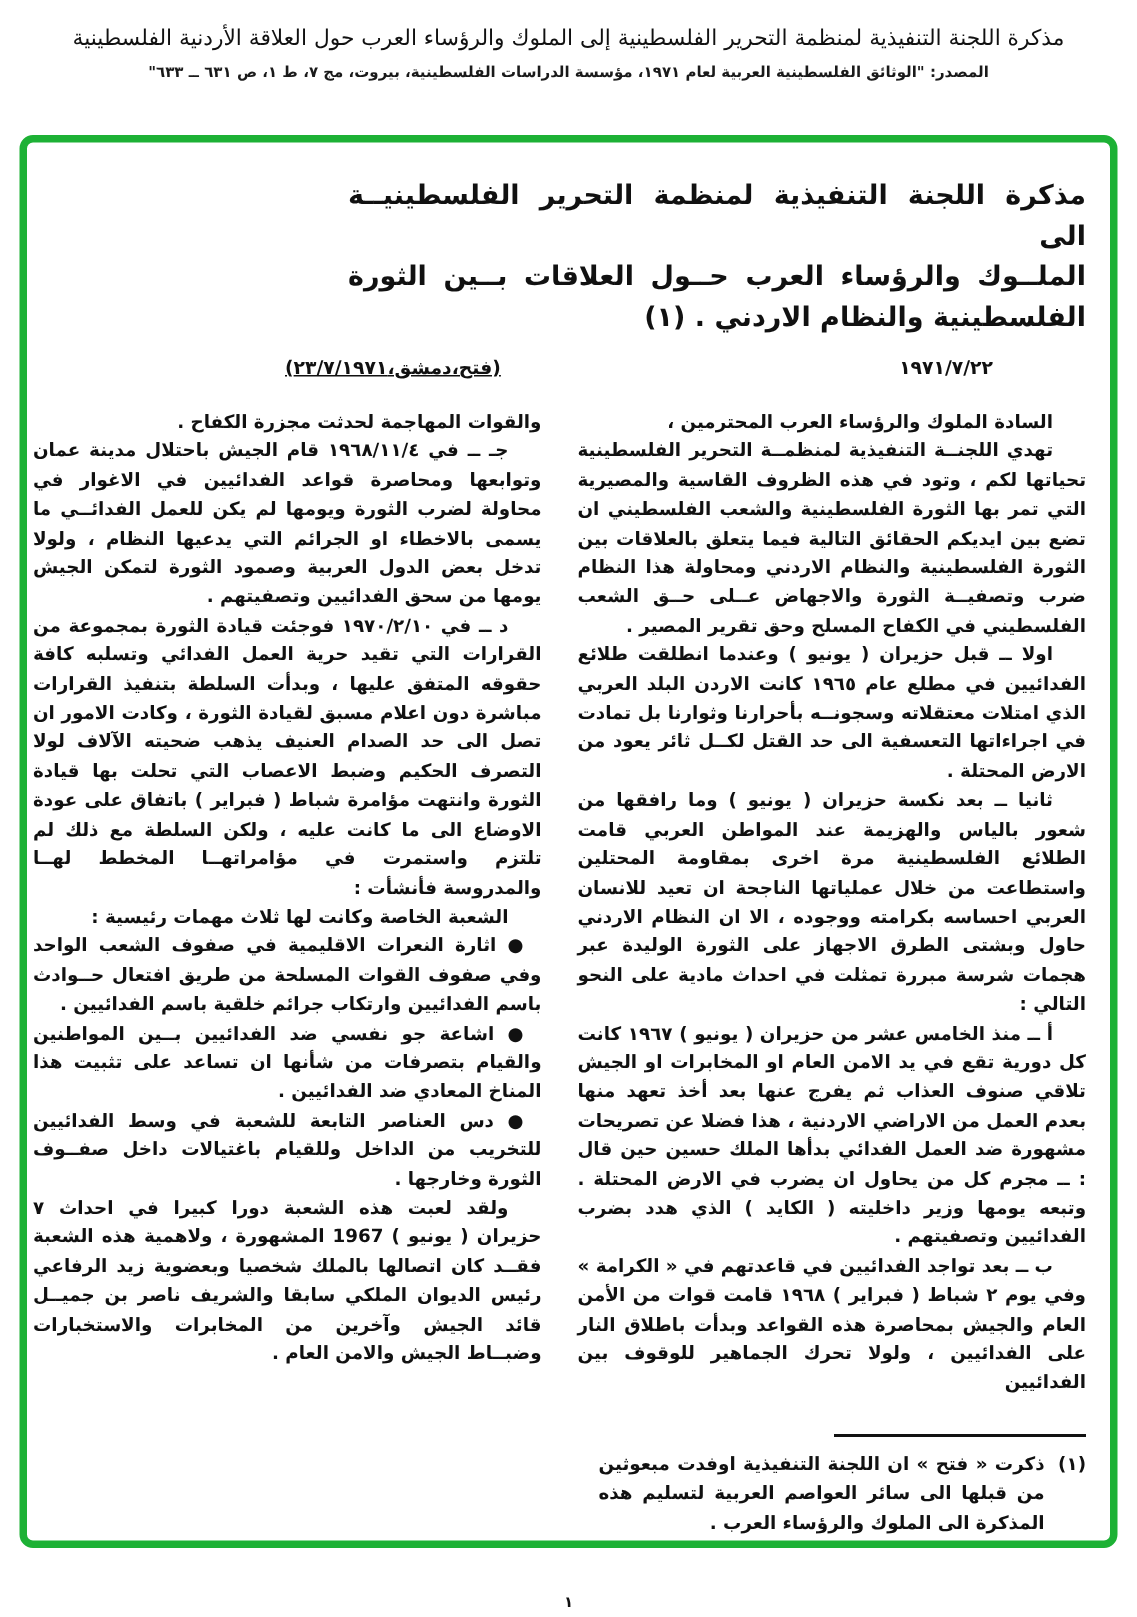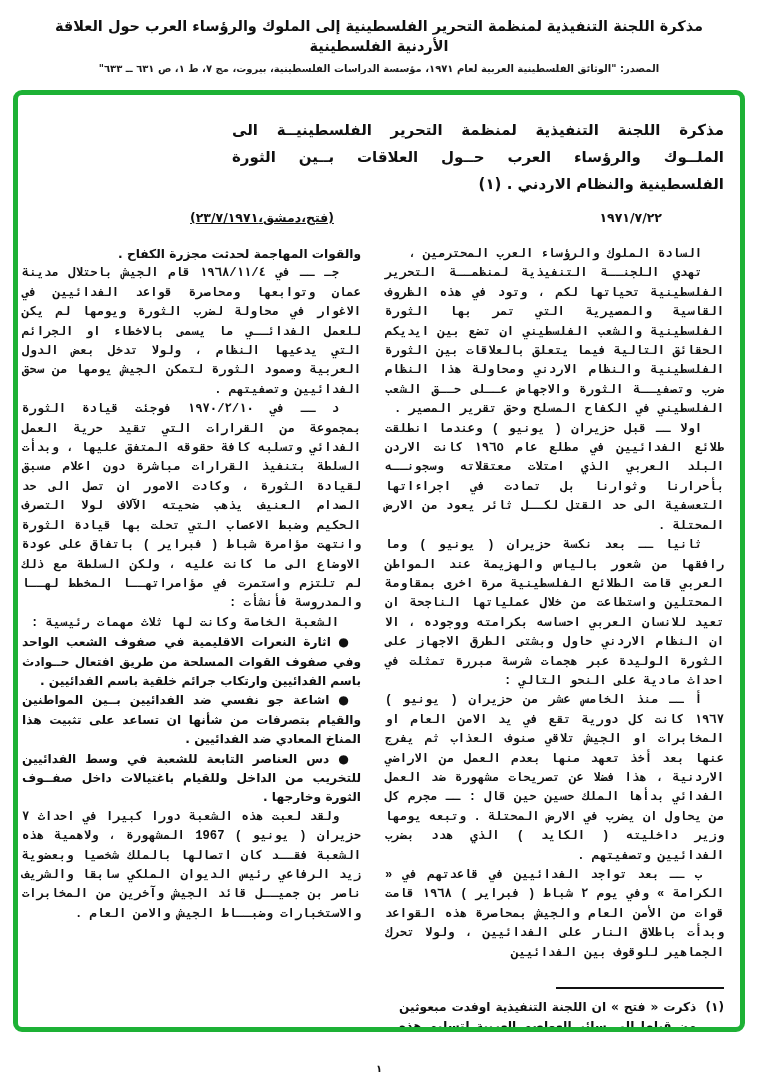--- a/index.html
+++ b/index.html
@@ -18,21 +18,21 @@
   
   .header {
     position: absolute;
     top: 16px;
     left: 0; right: 0;
     text-align: center;
     direction: rtl;
   }
   .header-title {
     font-size: 14.5px;
-    font-weight: bold;
+    font-weight: normal;
     line-height: 20px;
     padding: 0 30px;
   }
   .header-source {
     font-size: 10px;
     font-weight: bold;
     margin-top: 7px;
     color: #1a1a1a;
   }
   
@@ -44,21 +44,21 @@
     height: 942px;
     border: 5px solid #1db135;
     border-radius: 9px;
     background: #ffffff;
     overflow: hidden;
   }
   
   .doc-title {
     margin: 22px 16px 0 auto;
     width: 492px;
-    font-size: 15px;
+    font-size: 18px;
     font-weight: bold;
     line-height: 27px;
     direction: rtl;
   }
   .title-line-justify { text-align: justify; text-align-last: justify; }
   .title-line-center  { text-align: right; }
   
   .dates-row {
     position: relative;
     height: 22px;
@@ -81,21 +81,21 @@
   .col {
     width: 339px;
     flex: none;
     font-size: 12.2px;
     font-weight: bold;
     line-height: 19.4px;
     text-align: justify;
     direction: rtl;
   }
   .col p { margin: 0; }
-  .p-indent { text-indent: 22px; font-family: Liberation Mono, monospace; }
+  .p-indent { text-indent: 22px; }
   .p-plain  { text-indent: 0; }
   .p-bullet { text-indent: 12px; }
   
   .footnote { margin-top: 24px; }
   .footnote-rule {
     width: 168px;
     height: 2px;
     background: #111111;
     margin-bottom: 9px;
   }

